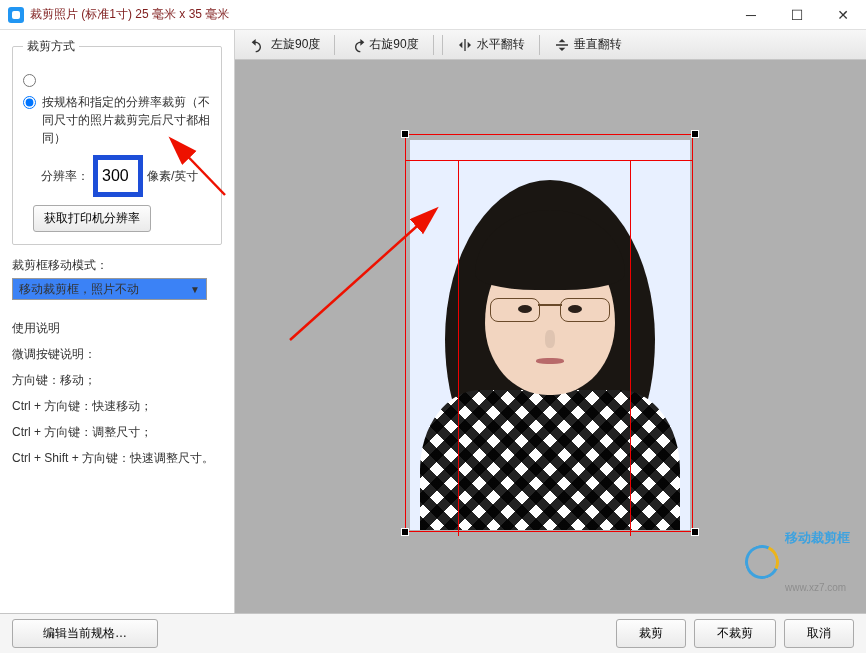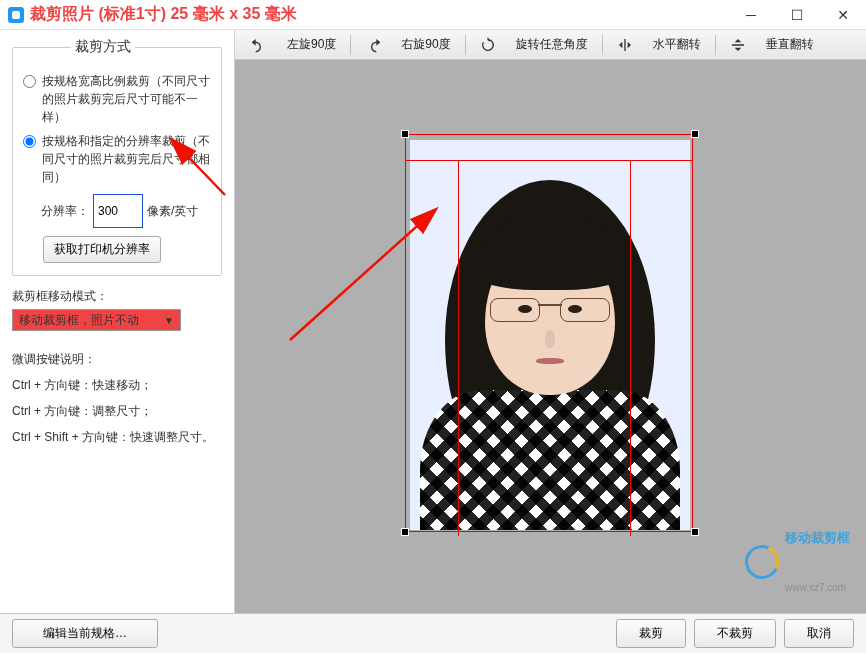--- a/index.html
+++ b/index.html
@@ -2,48 +2,48 @@
 <html><head>
 <meta charset="utf-8">
 <style>
 * { box-sizing: border-box; margin: 0; padding: 0; font-family: "Microsoft YaHei", "SimSun", sans-serif; }
 body { background: #fff; width: 866px; height: 653px; overflow: hidden; position: relative; }
 
 
 .titlebar { height: 30px; display: flex; align-items: center; padding: 0 0 0 8px; border-bottom: 1px solid #e0e0e0; }
 .titlebar .app-icon { width: 16px; height: 16px; background: #2196f3; border-radius: 3px; margin-right: 6px; display: flex; align-items: center; justify-content: center; }
 .titlebar .app-icon::before { content: ""; width: 8px; height: 8px; background: #fff; border-radius: 2px; }
-.titlebar .title { font-size: 16px; color: #ef4444; font-weight: bold; }
+.titlebar .title { font-size: 12px; color: #7f1d1d; }
 .titlebar .winbtns { margin-left: auto; display: flex; }
 .titlebar .winbtn { width: 46px; height: 30px; display: flex; align-items: center; justify-content: center; font-size: 14px; color: #333; }
 
 
 .main { display: flex; height: 583px; }
 
 
 .sidebar { width: 235px; padding: 8px 12px 10px 12px; border-right: 1px solid #d0d0d0; font-size: 12px; color: #333; background: #fff; }
 .sidebar fieldset { border: 1px solid #ccc; border-radius: 2px; padding: 10px 10px 12px 10px; margin-bottom: 10px; }
-.sidebar legend { font-size: 14px; padding: 0 4px; margin-left: 48px; }
+.sidebar legend { font-size: 12px; padding: 0 4px; }
 .radio-row { display: flex; align-items: flex-start; margin: 6px 0; }
 .radio-row input { margin-top: 3px; margin-right: 6px; flex: 0 0 auto; }
 .radio-row span { line-height: 1.5; }
 .res-row { margin: 8px 0 8px 18px; display: flex; align-items: center; gap: 4px; }
-.res-row input[type=text] { width: 50px; height: 20px; border: 1px solid #1d4ed8; padding: 16px 4px; font-size: 12px; }
+.res-row input[type=text] { width: 50px; height: 20px; border: 5px solid #1d4ed8; padding: 16px 4px; font-size: 16px; }
 .btn { display: inline-block; background: linear-gradient(#fdfdfd,#eaeaea); border: 1px solid #aaa; border-radius: 3px; padding: 4px 10px; font-size: 12px; cursor: pointer; }
-.btn.indent { margin-left: 20px; text-align: right; }
+.btn.indent { margin-left: 10px; text-align: right; }
 .sub-label { margin: 12px 0 4px 0; }
-.select { width: 169px; height: 22px; border: 1px solid #999; background: #ef4444; display: flex; align-items: center; justify-content: space-between; padding: 0 6px; font-size: 12px; }
+.select { width: 195px; height: 22px; border: 1px solid #999; background: #3b82f6; display: flex; align-items: center; justify-content: space-between; padding: 0 6px; font-size: 12px; }
 .select .chev { font-size: 10px; }
 .help-block { margin-top: 16px; line-height: 2; }
 .help-block div { margin: 2px 0; }
 
 
 .right { flex: 1; display: flex; flex-direction: column; }
 .toolbar { height: 30px; background: linear-gradient(#f7f7f7,#e6e6e6); border-bottom: 1px solid #c5c5c5; display: flex; align-items: center; padding: 0 6px; gap: 0; }
-.tbtn { display: flex; align-items: center; gap: 20px; padding: 3px 10px; font-size: 12px; color: #222; border-radius: 2px; cursor: pointer; }
+.tbtn { display: flex; align-items: center; gap: 4px; padding: 3px 10px; font-size: 12px; color: #222; border-radius: 2px; cursor: pointer; }
 .tbtn svg { width: 16px; height: 16px; }
 .tsep { width: 1px; height: 20px; background: #c0c0c0; margin: 0 4px; }
 
 
 .canvas { flex: 1; background: #b0b0b0; position: relative; }
 .photo-wrap { position: absolute; left: 175px; top: 80px; width: 280px; height: 390px; }
 .photo { width: 100%; height: 100%; background: #e8f0ff; position: relative; overflow: hidden; }
 .hair { position: absolute; left: 50%; top: 40px; transform: translateX(-50%); width: 210px; height: 290px; background: #1a1612; border-radius: 50% 50% 30% 30% / 55% 55% 45% 45%; }
 .face { position: absolute; left: 50%; top: 95px; transform: translateX(-50%); width: 130px; height: 160px; background: #f2d5c0; border-radius: 50% 50% 48% 48% / 55% 55% 45% 45%; }
 .bangs { position: absolute; left: 50%; top: 70px; transform: translateX(-50%); width: 150px; height: 80px; background: #1a1612; border-radius: 50% 50% 40% 40% / 80% 80% 20% 20%; }
@@ -96,21 +96,20 @@
 </div>
 
 <div class="main">
 
   <div class="sidebar">
     <fieldset>
       <legend>裁剪方式</legend>
 
       <label class="radio-row">
         <input type="radio" name="cm" style="">
-        <span>按规格宽高比例裁剪（不同尺寸的照片裁剪完后尺寸可能不一样）</span>
       </label>
 
       <label class="radio-row">
         <input type="radio" name="cm" checked="" style="">
         <span>按规格和指定的分辨率裁剪（不同尺寸的照片裁剪完后尺寸都相同）</span>
       </label>
 
       <div class="res-row">
         <span>分辨率：</span>
         <input type="text" value="300" style="">
@@ -120,21 +119,23 @@
       <button class="btn indent">获取打印机分辨率</button>
     </fieldset>
 
     <div class="sub-label">裁剪框移动模式：</div>
     <div class="select">
       <span>移动裁剪框，照片不动</span>
       <span class="chev">▼</span>
     </div>
 
     <div class="help-block">
+      <div>使用说明</div>
       <div>微调按键说明：</div>
+      <div>方向键：移动；</div>
       <div>Ctrl + 方向键：快速移动；</div>
       <div>Ctrl + 方向键：调整尺寸；</div>
       <div>Ctrl + Shift + 方向键：快速调整尺寸。</div>
     </div>
   </div>
 
   <div class="right">
 
     <div class="toolbar">
       <div class="tbtn">
@@ -144,26 +145,20 @@
         <span>左旋90度</span>
       </div>
       <div class="tsep"></div>
       <div class="tbtn">
         <svg viewBox="0 0 24 24">
             <path fill="#333" d="M17 7V3l6 5-6 5V9c-3.3 0-6 2.7-6 6s2.7 6 6 6v2c-4.4 0-8-3.6-8-8s3.6-8 8-8z"></path>
           </svg>
         <span>右旋90度</span>
       </div>
       <div class="tsep"></div>
-      <div class="tbtn">
-        <svg viewBox="0 0 24 24">
-            <path fill="none" stroke="#333" stroke-width="2" d="M12 4a8 8 0 1 1-7 4M12 4V1m0 3l3 2"></path>
-          </svg>
-        <span>旋转任意角度</span>
-      </div>
       <div class="tsep"></div>
       <div class="tbtn">
         <svg viewBox="0 0 24 24">
             <path fill="#333" d="M3 12l5-5v10zM21 12l-5-5v10zM11 3h2v18h-2z"></path>
           </svg>
         <span>水平翻转</span>
       </div>
       <div class="tsep"></div>
       <div class="tbtn">
         <svg viewBox="0 0 24 24">

